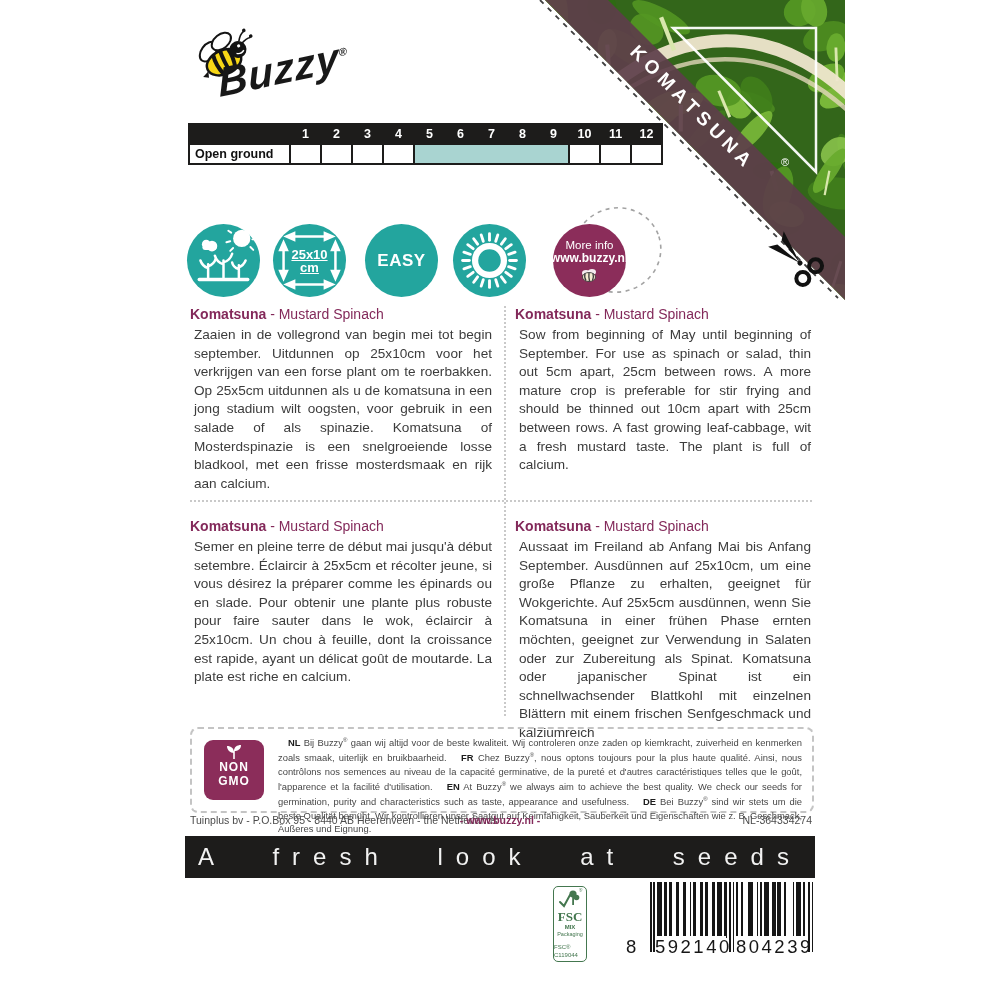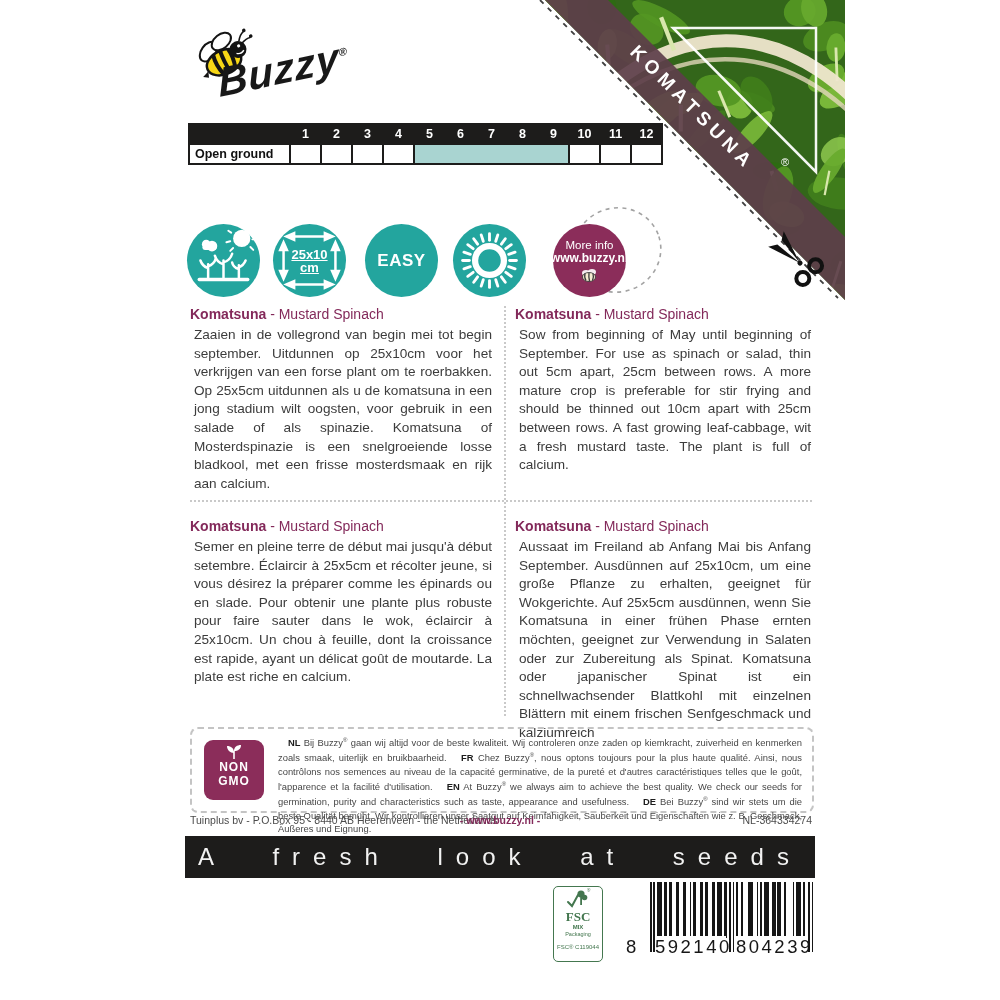--- a/index.html
+++ b/index.html
@@ -38,21 +38,21 @@
   #qtext{position:absolute;left:86px;top:5px;width:524px;font-size:9.4px;line-height:13.2px;color:#474747;text-align:justify;}
   #qtext b{color:#1c1c1c;margin-left:10px;}
   #qtext sup{font-size:6px;}
   
   #addr{left:190px;top:814px;font-size:10.5px;color:#4b4b4b;}
   #webctr{left:380px;top:814px;width:240px;text-align:center;font-size:10.5px;font-weight:700;color:#83295a;}
   #artnum{left:660px;top:814px;width:152px;text-align:right;font-size:10.5px;color:#4b4b4b;}
   
   #banner{left:185px;top:836px;width:630px;height:42px;background:#1d1c1b;color:#f2f2f2;display:flex;align-items:center;justify-content:center;font-size:24px;letter-spacing:13px;word-spacing:27px;}
   
-  #fsc{left:553px;top:886px;width:50px;height:76px;border:1.5px solid #44774f;border-radius:5px;color:#44774f;display:flex;flex-direction:column;align-items:center;box-sizing:border-box;padding-top:1px;}
+  #fsc{left:553px;top:886px;width:34px;height:76px;border:1.5px solid #44774f;border-radius:5px;color:#44774f;display:flex;flex-direction:column;align-items:center;box-sizing:border-box;padding-top:1px;}
   #fsc .fsct{font-family:"Liberation Serif",serif;font-weight:700;font-size:13px;line-height:13px;}
   #fsc .mix{font-size:6px;line-height:8px;font-weight:700;}
   #fsc .pkg{font-size:5.5px;line-height:7px;}
   #fsc .code{font-size:6px;line-height:8px;margin-top:5px;}
   
   #barcode{left:626px;top:882px;width:192px;height:78px;}
   #bars{position:absolute;left:24px;top:0;height:70px;}
   .bc-bar{position:absolute;top:0;background:#161616;}
   .bc-num{position:absolute;font-size:18.5px;color:#161616;top:54px;}
   .bc-grp{background:#fff;text-align:center;letter-spacing:2.5px;}

